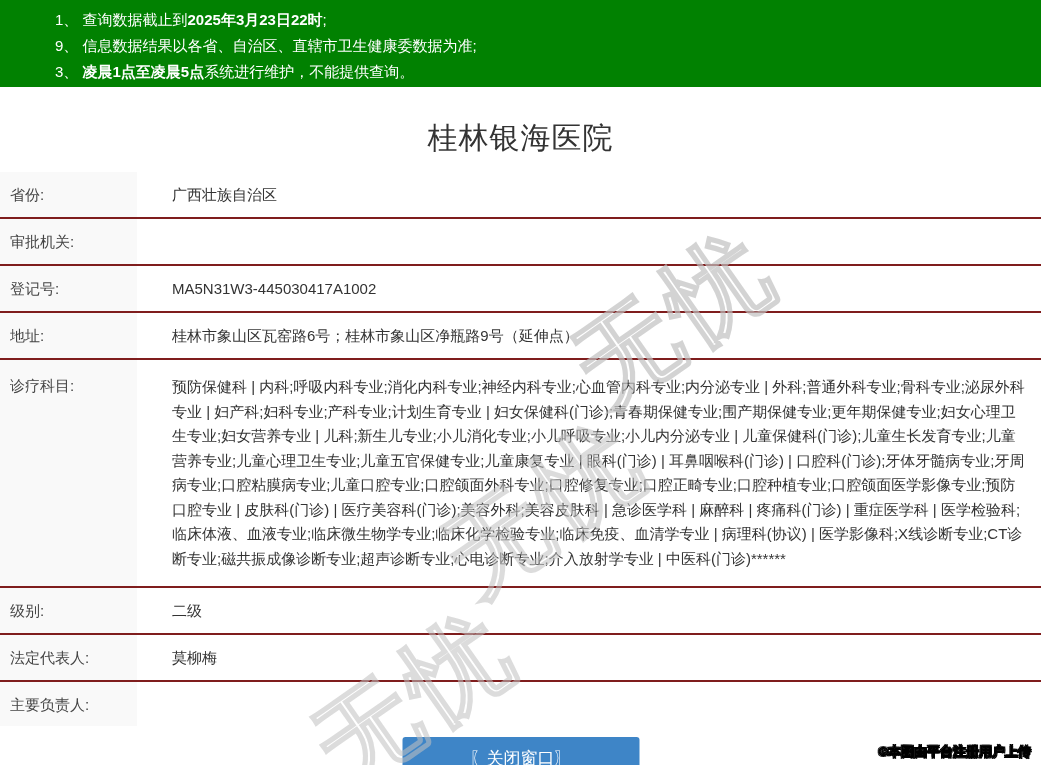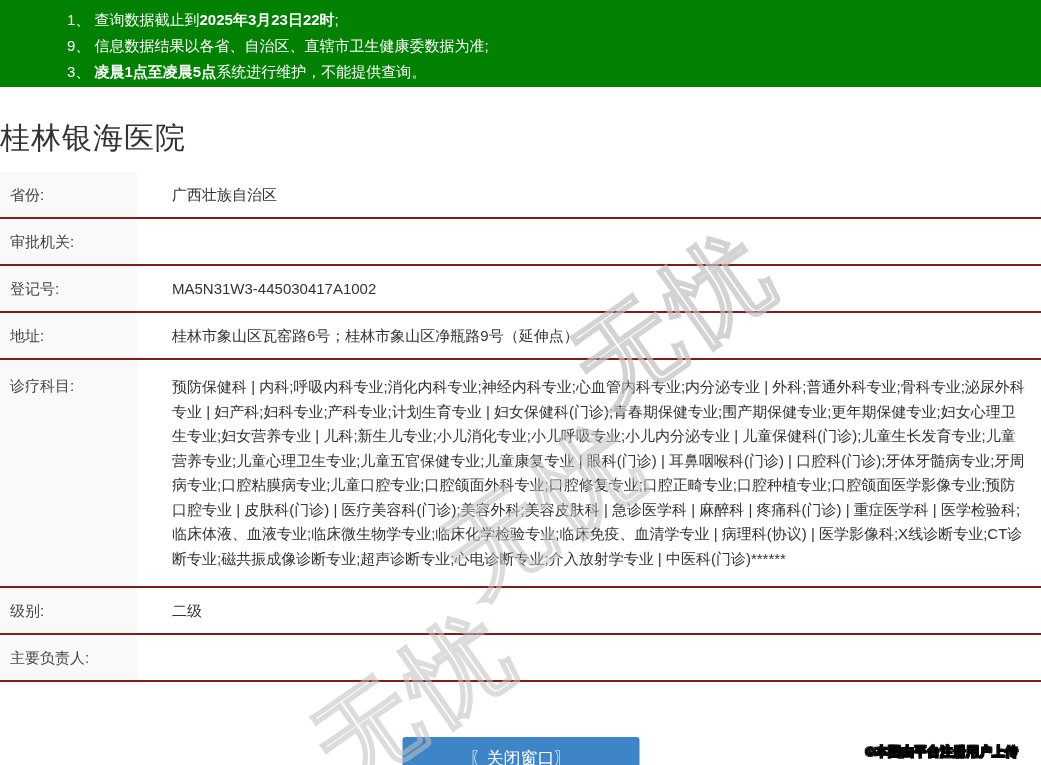--- a/index.html
+++ b/index.html
@@ -6,25 +6,25 @@
   body{
     width:1041px;height:765px;overflow:hidden;position:relative;
     background:#ffffff;
     font-family:"Liberation Sans","DejaVu Sans",sans-serif;
   }
   
   .notice-banner{
     background:#018101;height:87px;box-sizing:border-box;
     padding:7px 10px 0 55px;color:#ffffff;font-size:15px;
   }
-  .notice-line{line-height:26px;white-space:nowrap;margin-left:12px;}
+  .notice-line{line-height:26px;white-space:nowrap;}
   .notice-bold{font-weight:bold;}
   
   .page-title{
-    margin:0 0 13px 0;padding-top:30px;text-align:left;
+    margin:0 0 13px 0;padding-top:30px;text-align:center;
     font-size:30px;font-weight:400;color:#333;line-height:42px;letter-spacing:1px;
   }
   
   .table-wrap{height:554px;overflow:hidden;}
   .info-row{display:flex;border-bottom:2px solid #7f1d1d;}
   .cell-label{
     flex:0 0 137px;box-sizing:border-box;background:#f9f9f9;
     padding:12px 0 12px 10px;font-size:15px;color:#444;line-height:21px;
   }
   .cell-value{
@@ -34,21 +34,21 @@
   .info-row.tall .cell-label{padding-top:15px;}
   .info-row.tall .cell-value{padding-top:15px;padding-bottom:15px;line-height:24.5px;}
   
   .footer-area{position:relative;height:39px;}
   .close-btn{
     position:absolute;left:50%;transform:translateX(-50%);top:11px;
     width:237px;height:42px;background:#3e85c7;color:#fff;border:none;
     border-radius:3px;font-size:17px;font-family:inherit;cursor:pointer;
   }
   .credit{
-    position:absolute;right:23px;bottom:4px;z-index:10;
+    position:absolute;right:10px;bottom:4px;z-index:10;
     font-size:13px;font-weight:bold;color:#fff;
     -webkit-text-stroke:1px #000;
     text-shadow:-1px -1px 0 #000,1px -1px 0 #000,-1px 1px 0 #000,1px 1px 0 #000;
   }
   
   .watermark-layer{position:absolute;inset:0;pointer-events:none;z-index:6;}
   .wm{
     position:absolute;font-size:100px;font-weight:bold;white-space:nowrap;
     color:transparent;-webkit-text-stroke:2px rgba(192,192,192,.7);
     letter-spacing:8px;transform:rotate(-35deg);
@@ -86,20 +86,24 @@
   </div>
   <div class="info-row tall">
     <div class="cell-label">诊疗科目:</div>
     <div class="cell-value">预防保健科 | 内科;呼吸内科专业;消化内科专业;神经内科专业;心血管内科专业;内分泌专业 | 外科;普通外科专业;骨科专业;泌尿外科专业 | 妇产科;妇科专业;产科专业;计划生育专业 | 妇女保健科(门诊);青春期保健专业;围产期保健专业;更年期保健专业;妇女心理卫生专业;妇女营养专业 | 儿科;新生儿专业;小儿消化专业;小儿呼吸专业;小儿内分泌专业 | 儿童保健科(门诊);儿童生长发育专业;儿童营养专业;儿童心理卫生专业;儿童五官保健专业;儿童康复专业 | 眼科(门诊) | 耳鼻咽喉科(门诊) | 口腔科(门诊);牙体牙髓病专业;牙周病专业;口腔粘膜病专业;儿童口腔专业;口腔颌面外科专业;口腔修复专业;口腔正畸专业;口腔种植专业;口腔颌面医学影像专业;预防口腔专业 | 皮肤科(门诊) | 医疗美容科(门诊);美容外科;美容皮肤科 | 急诊医学科 | 麻醉科 | 疼痛科(门诊) | 重症医学科 | 医学检验科;临床体液、血液专业;临床微生物学专业;临床化学检验专业;临床免疫、血清学专业 | 病理科(协议) | 医学影像科;X线诊断专业;CT诊断专业;磁共振成像诊断专业;超声诊断专业;心电诊断专业;介入放射学专业 | 中医科(门诊)******</div>
   </div>
   <div class="info-row">
     <div class="cell-label">级别:</div>
     <div class="cell-value">二级</div>
   </div>
   <div class="info-row">
+    <div class="cell-label">法定代表人:</div>
+    <div class="cell-value">莫柳梅</div>
+  </div>
+  <div class="info-row">
     <div class="cell-label">主要负责人:</div>
   </div>
 </div>
 
 <div class="footer-area">
   <button class="close-btn">〖关闭窗口〗</button>
   <div class="credit">©本图由平台注册用户上传</div>
 </div>
 
 <div class="watermark-layer">

